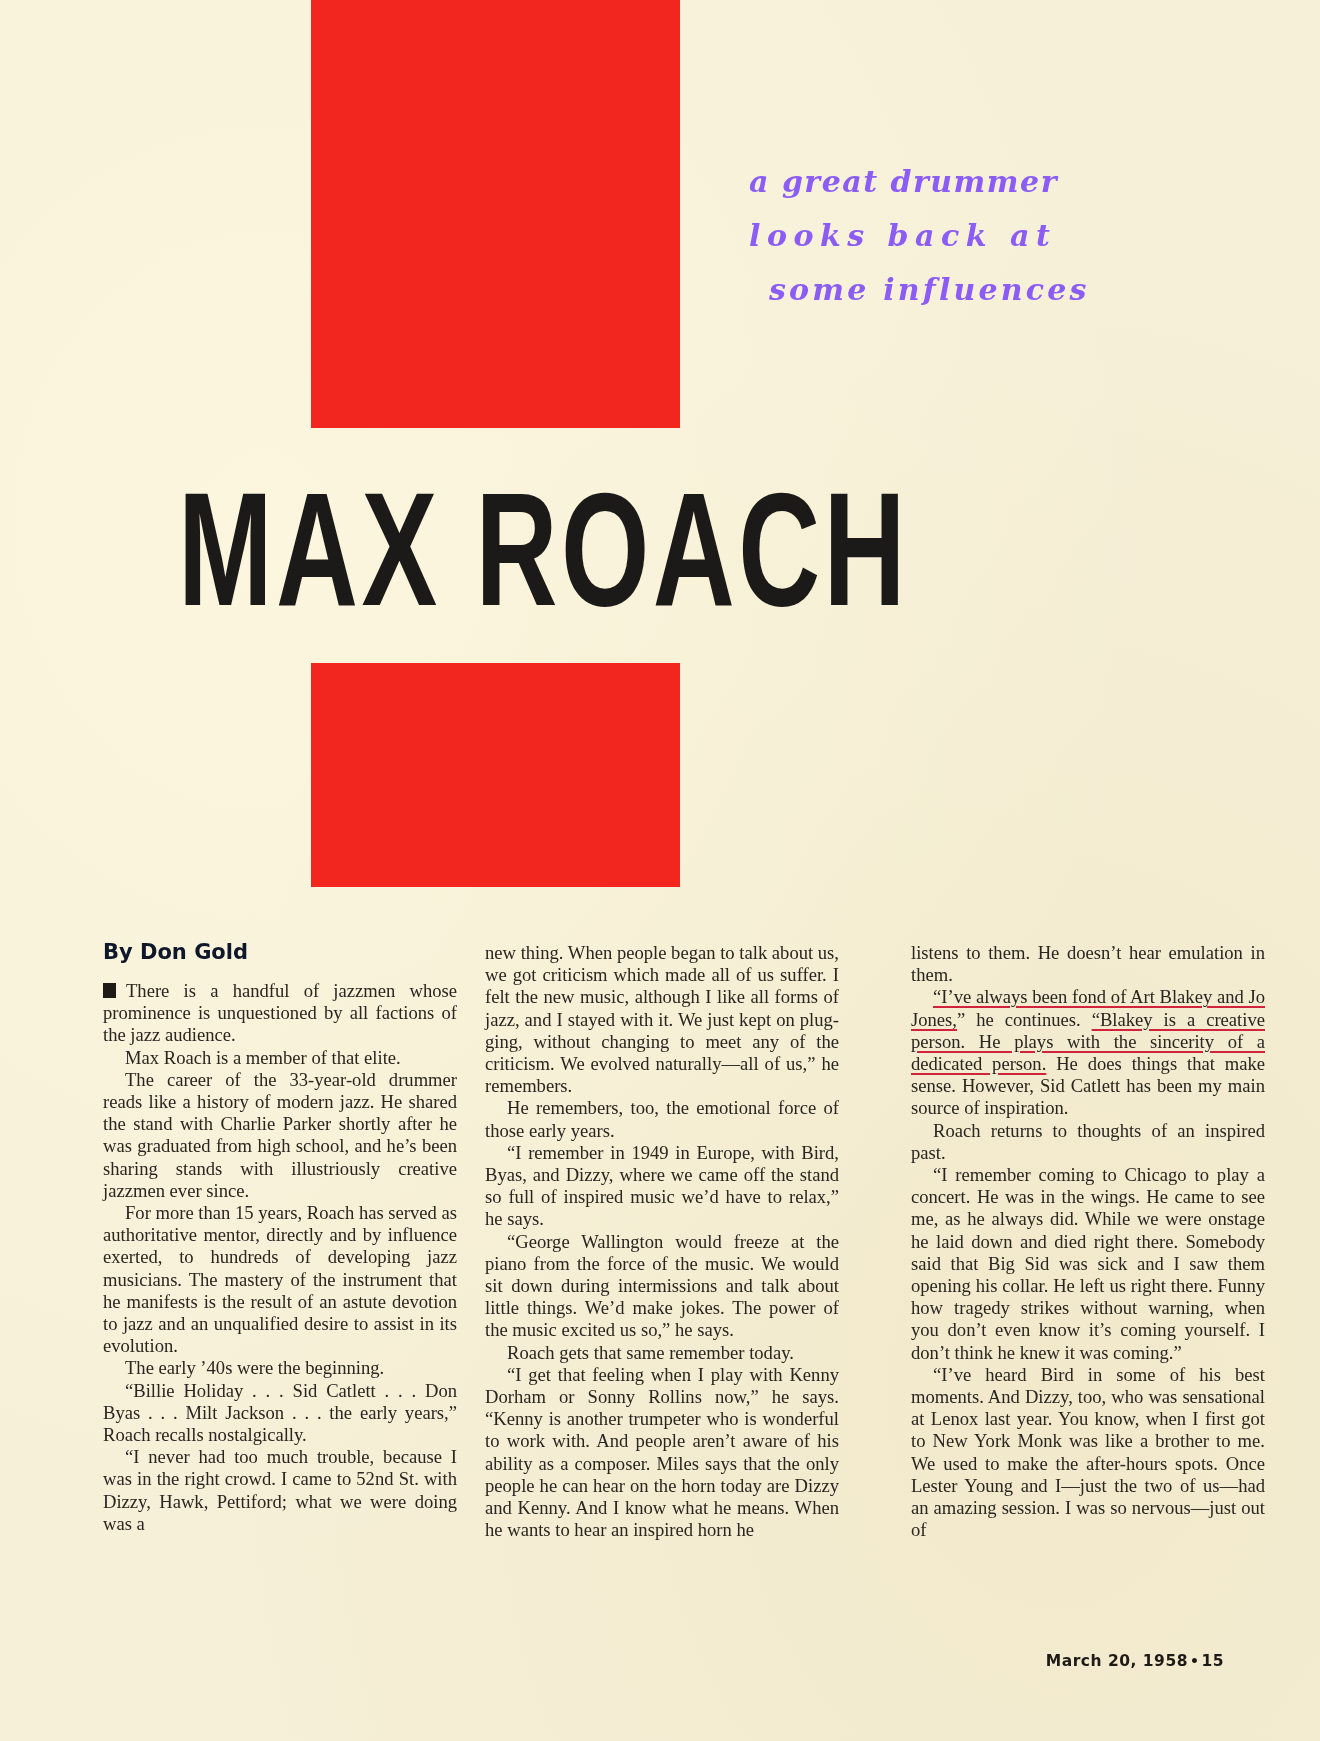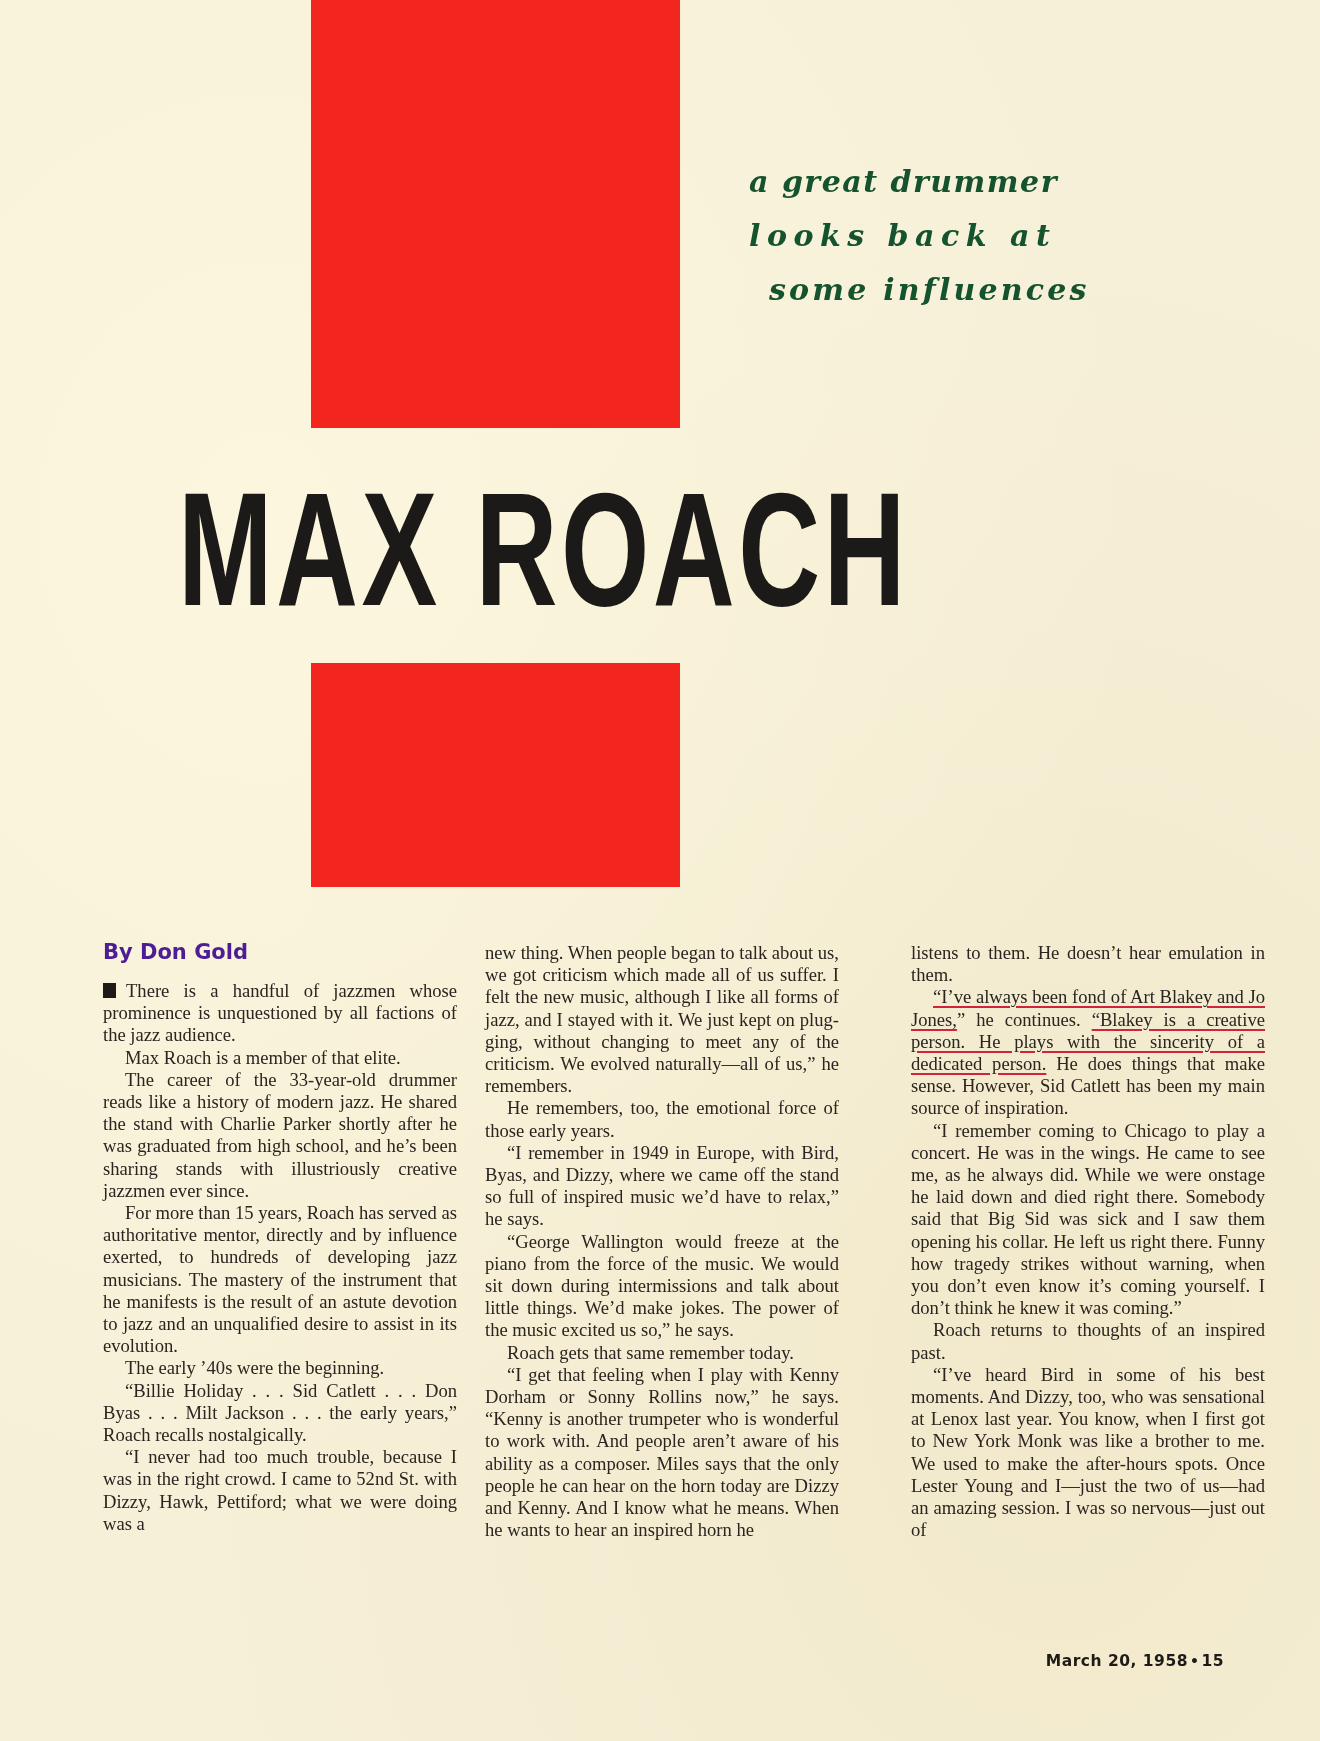--- a/index.html
+++ b/index.html
@@ -28,21 +28,21 @@
     .subtitle {
       position: absolute;
       left: 749px;
       top: 155px;
       width: 320px;
       font-family: "DejaVu Serif", "Liberation Serif", serif;
       font-style: italic;
       font-weight: bold;
       font-size: 30px;
       line-height: 54px;
-      color: #14532d;
+      color: #8b5cf6;
     }
     .subtitle div { white-space: nowrap; }
     .subtitle .l1 { letter-spacing: 1.5px; }
     .subtitle .l2 { letter-spacing: 6.5px; }
     .subtitle .l3 { letter-spacing: 3.2px; margin-left: 20px; }
 
     .title {
       position: absolute;
       left: 178px;
       top: 468px;
@@ -64,21 +64,21 @@
       margin-top: -16px;
     }
 
     .byline {
       position: absolute;
       left: 103px;
       top: 940px;
       font-family: "DejaVu Sans", "Liberation Sans", sans-serif;
       font-weight: bold;
       font-size: 21px;
-      color: #4c1d95;
+      color: #0f172a;
     }
 
     .col {
       position: absolute;
       top: 980px;
       width: 354px;
       font-size: 18.6px;
       line-height: 22.2px;
       text-align: justify;
       hyphens: manual;
@@ -160,22 +160,22 @@
   <p>He remembers, too, the emotional force of those early years.</p>
   <p>“I remember in 1949 in Europe, with Bird, Byas, and Dizzy, where we came off the stand so full of inspired music we’d have to relax,” he says.</p>
   <p>“George Wallington would freeze at the piano from the force of the music. We would sit down during in­termissions and talk about little things. We’d make jokes. The power of the music excited us so,” he says.</p>
   <p>Roach gets that same remember today.</p>
   <p>“I get that feeling when I play with Kenny Dorham or Sonny Rollins now,” he says. “Kenny is another trumpeter who is wonderful to work with. And people aren’t aware of his ability as a composer. Miles says that the only people he can hear on the horn today are Dizzy and Kenny. And I know what he means. When he wants to hear an inspired horn he</p>
 </div>
 
 <div id="col-3" class="col">
   <p class="noindent">listens to them. He doesn’t hear emu­lation in them.</p>
   <p><span class="hl">“I’ve always been fond of Art Blakey and Jo Jones,</span><span>” he continues. </span><span class="hl">“Blakey is a creative person. He plays with the sincerity of a dedicated per­son.</span><span> He does things that make sense. However, Sid Catlett has been my main source of inspiration.</span></p>
+  <p>Roach returns to thoughts of an inspired past.</p>
   <p>“I remember coming to Chicago to play a concert. He was in the wings. He came to see me, as he always did. While we were onstage he laid down and died right there. Somebody said that Big Sid was sick and I saw them opening his collar. He left us right there. Funny how tragedy strikes with­out warning, when you don’t even know it’s coming yourself. I don’t think he knew it was coming.”</p>
-  <p>Roach returns to thoughts of an inspired past.</p>
   <p>“I’ve heard Bird in some of his best moments. And Dizzy, too, who was sensational at Lenox last year. You know, when I first got to New York Monk was like a brother to me. We used to make the after-hours spots. Once Lester Young and I—just the two of us—had an amazing ses­sion. I was so nervous—just out of</p>
 </div>
 
 <div class="footer">
   <span>March 20, 1958</span>
   <span class="dot">•</span>
   <span>15</span>
 </div>
 
 </body></html>

